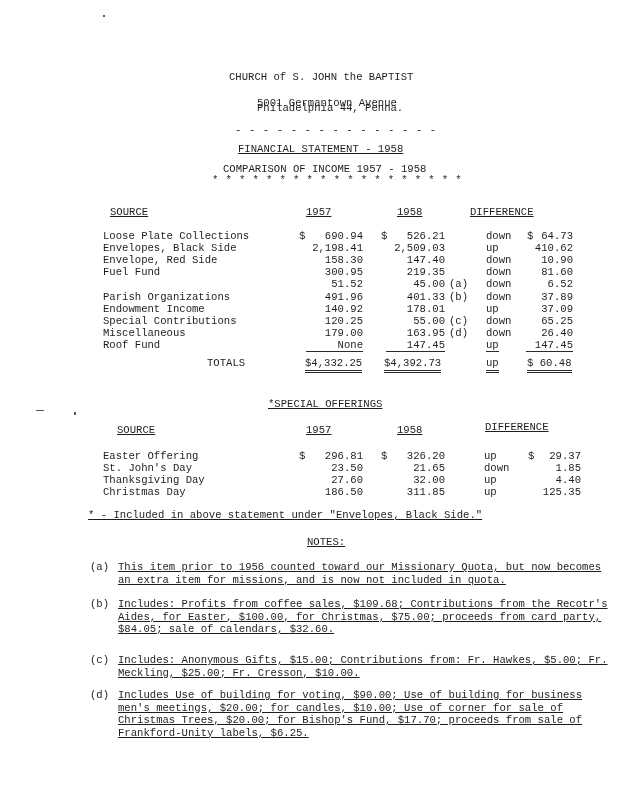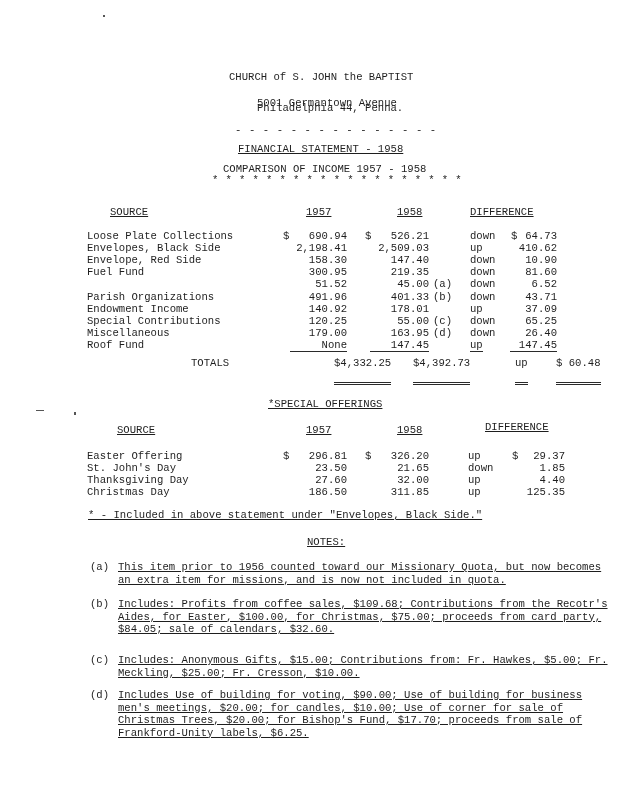--- a/index.html
+++ b/index.html
@@ -3,23 +3,23 @@
   <meta charset="utf-8">
   <style>
     html, body { margin: 0; padding: 0; background: #ffffff; }
     body {
       width: 625px; height: 808px; position: relative; overflow: hidden;
       font-family: "Liberation Mono", "DejaVu Sans Mono", monospace;
       font-size: 10.6px; color: #1e1e1e;
     }
     .abs { position: absolute; white-space: pre; line-height: 12px; }
     .u { text-decoration: underline; }
-    .dbl { border-bottom: 3px double #2a2a2a; padding-bottom: 13px; margin-left: 45px; }
+    .dbl { border-bottom: 3px double #2a2a2a; padding-bottom: 1px; }
     .sgl { border-bottom: 1px solid #2a2a2a; }
-    .row { position: absolute; left: 0; width: 580px; height: 12px; }
+    .row { position: absolute; left: 16px; width: 580px; height: 12px; }
     .row span { position: absolute; white-space: pre; line-height: 12px; }
     .src { left: 87px; }
     .c57d { left: 283px; }
     .c57 { left: 290px; width: 57px; text-align: right; }
     .c58d { left: 365px; }
     .c58 { left: 370px; width: 59px; text-align: right; }
     .note { left: 433px; }
     .dir { left: 470px; }
     .diffd { left: 511px; }
     .diff { left: 510px; width: 47px; text-align: right; }
@@ -105,21 +105,21 @@
     </div>
     <div class="row" style="top: 290.5px;">
       <span class="src">Parish Organizations</span>
       <span class="c57d"></span>
       <span class="c57">491.96</span>
       <span class="c58d"></span>
       <span class="c58">401.33</span>
       <span class="note">(b)</span>
       <span class="dir">down</span>
       <span class="diffd"></span>
-      <span class="diff">43.71</span>
+      <span class="diff">37.89</span>
     </div>
     <div class="row" style="top: 302.6px;">
       <span class="src">Endowment Income</span>
       <span class="c57d"></span>
       <span class="c57">140.92</span>
       <span class="c58d"></span>
       <span class="c58">178.01</span>
       <span class="note"></span>
       <span class="dir">up</span>
       <span class="diffd"></span>

